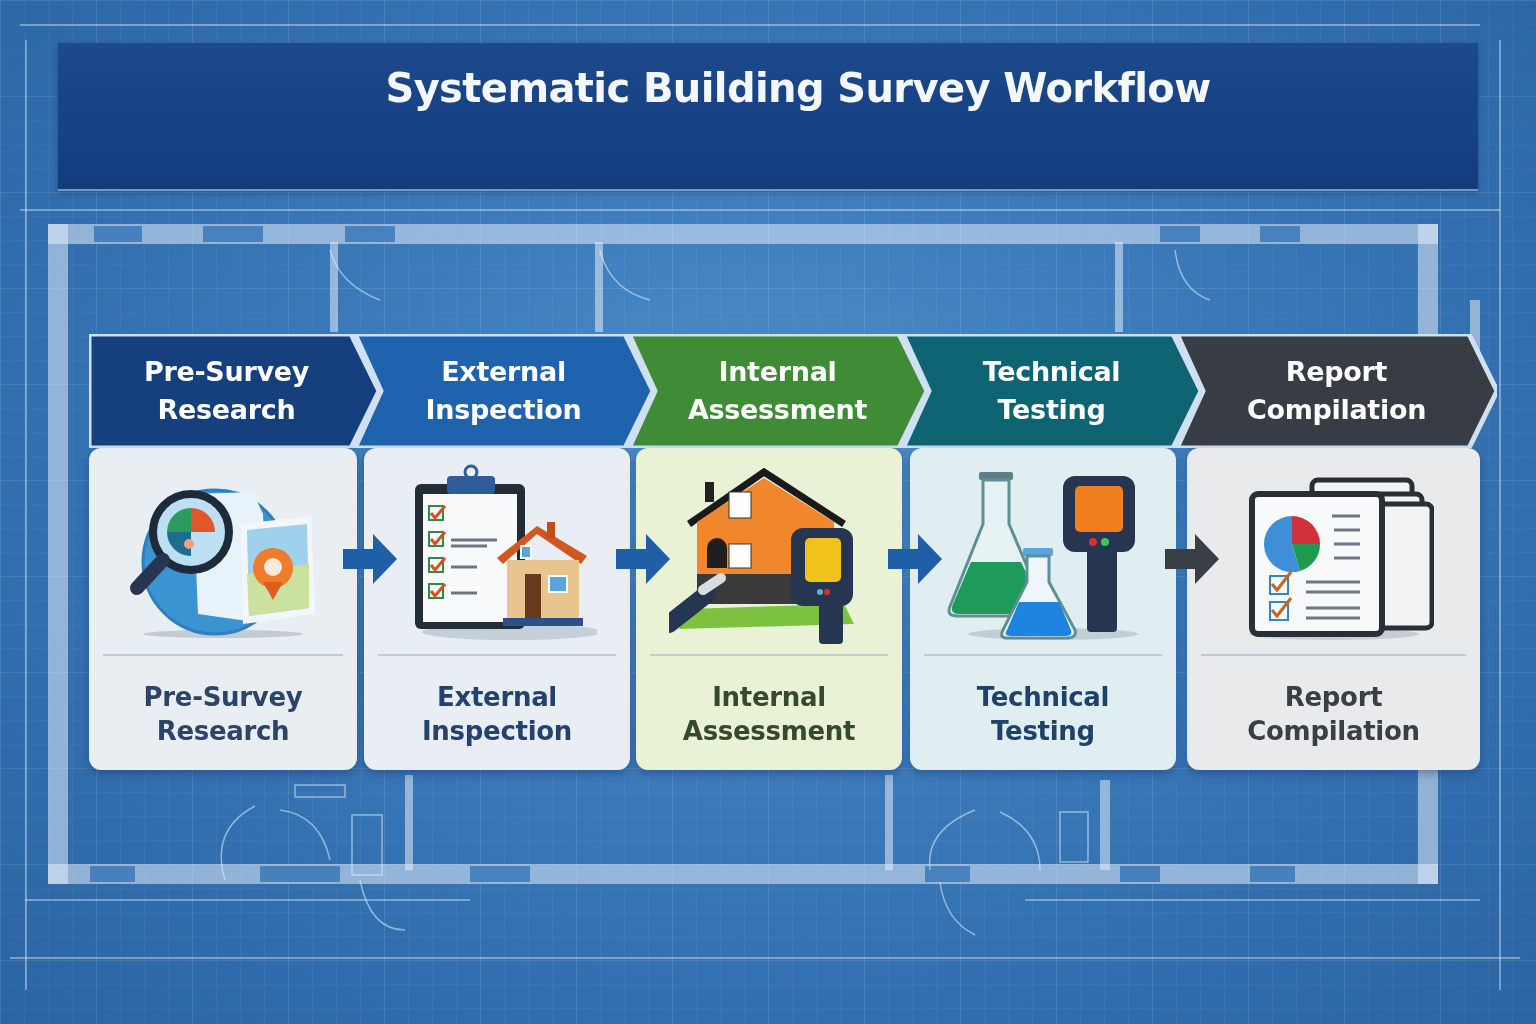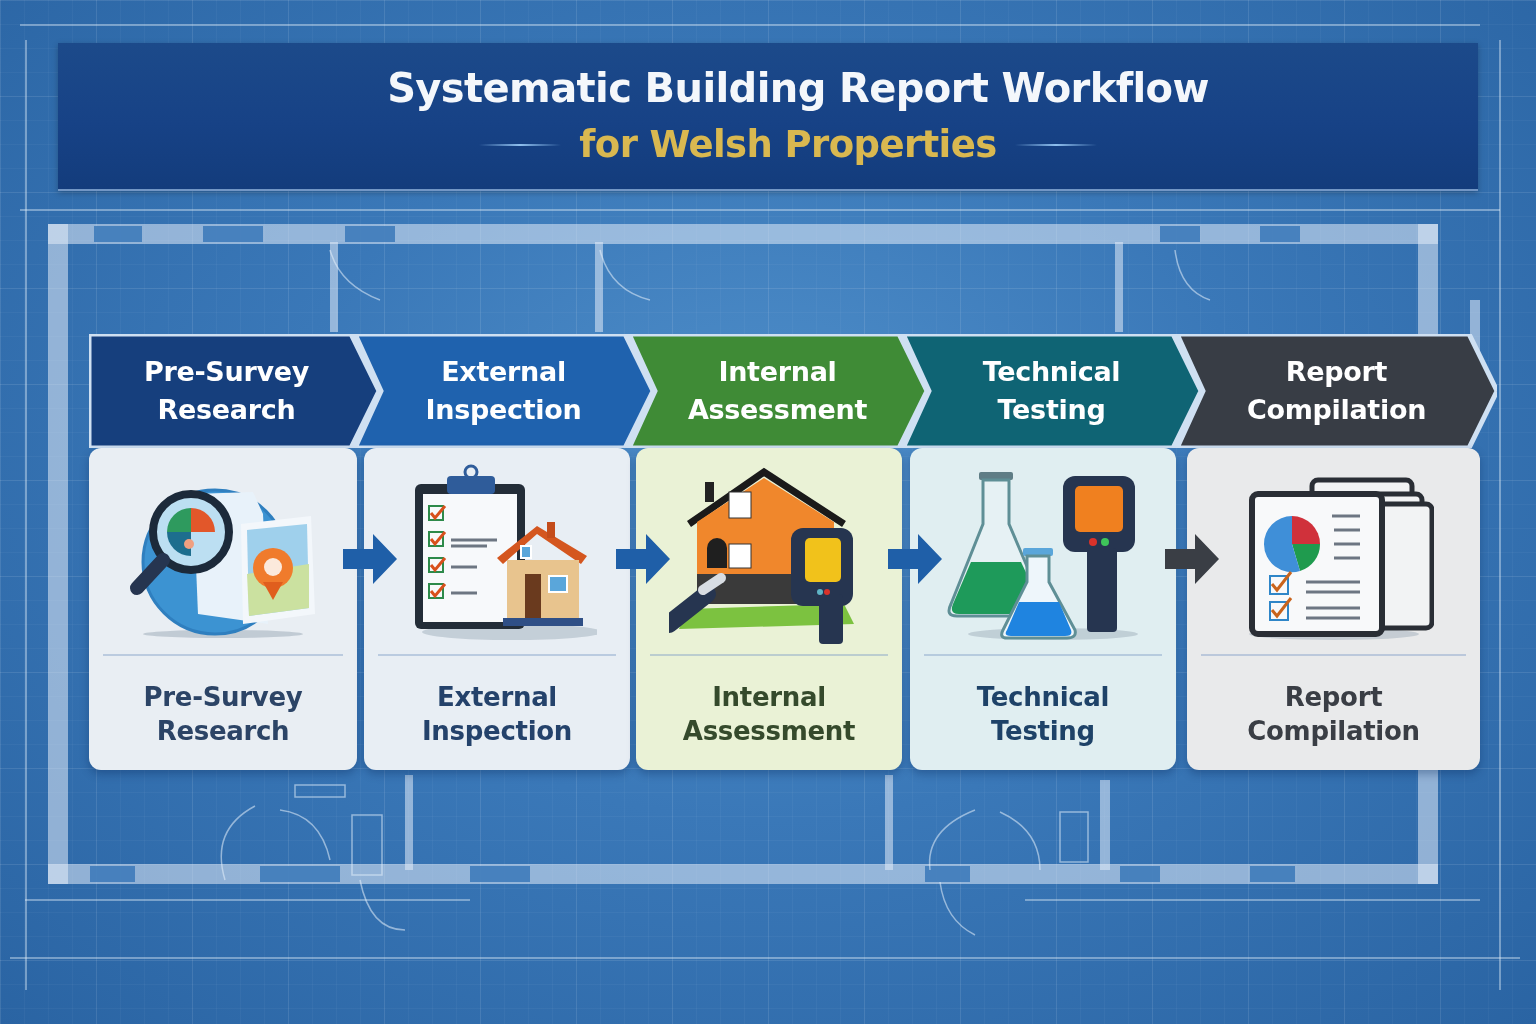--- a/index.html
+++ b/index.html
@@ -135,26 +135,21 @@
       <line x1="1025" y1="900" x2="1480" y2="900"></line>
       <line x1="20" y1="210" x2="1500" y2="210"></line>
       <line x1="26" y1="40" x2="26" y2="990"></line>
       <line x1="1500" y1="40" x2="1500" y2="990"></line>
       <line x1="20" y1="25" x2="1480" y2="25"></line>
     </g>
   </svg>
 </div>
 
 <div class="title-banner">
-  <div class="title-main">Systematic Building Report Workflow</div>
-  <div class="title-sub-row">
-    <div class="rule"></div>
-    <div class="title-sub">for Welsh Properties</div>
-    <div class="rule"></div>
-  </div>
+  <div class="title-main">Systematic Building Survey Workflow</div>
 </div>
 
 <div class="workflow">
 
   <svg class="chevrons" viewBox="0 0 1408 114" xmlns="http://www.w3.org/2000/svg">
     <g stroke="#cfe0f2" stroke-width="5" stroke-linejoin="miter">
       <polygon points="0,0 262,0 290,57 262,114 0,114" fill="#163f7d"></polygon>
       <polygon points="266,0 536,0 564,57 536,114 266,114 292,57" fill="#1f62ae"></polygon>
       <polygon points="540,0 810,0 838,57 810,114 540,114 566,57" fill="#3f8b36"></polygon>
       <polygon points="814,0 1084,0 1112,57 1084,114 814,114 840,57" fill="#0f6474"></polygon>

